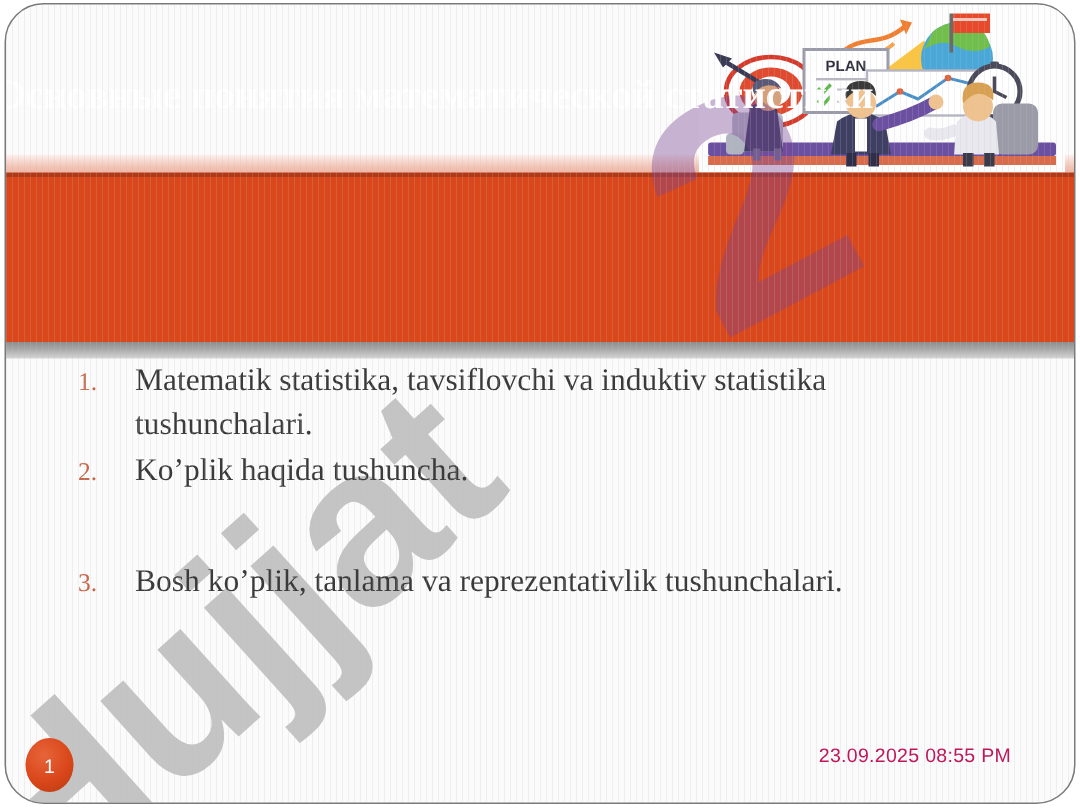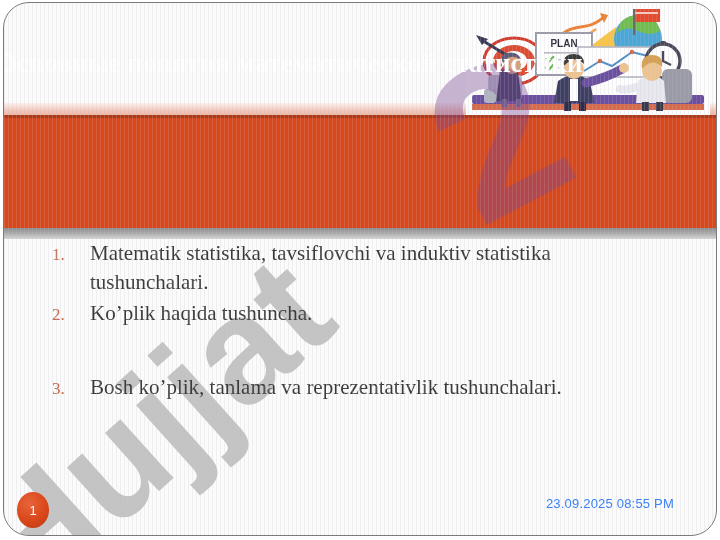--- a/index.html
+++ b/index.html
@@ -198,21 +198,21 @@
     font-size: 13px;
     display: flex;
     align-items: center;
     justify-content: center;
     z-index: 7;
   }
   .footer-date {
     position: absolute;
     right: 42px;
     top: 493px;
-    color: #3b82f6;
+    color: #be185d;
     font-family: "Liberation Sans", "DejaVu Sans", sans-serif;
     font-size: 13px;
     letter-spacing: 0.2px;
     z-index: 7;
   }
 </style>
 </head>
 <body>
 
 <div class="slide">

